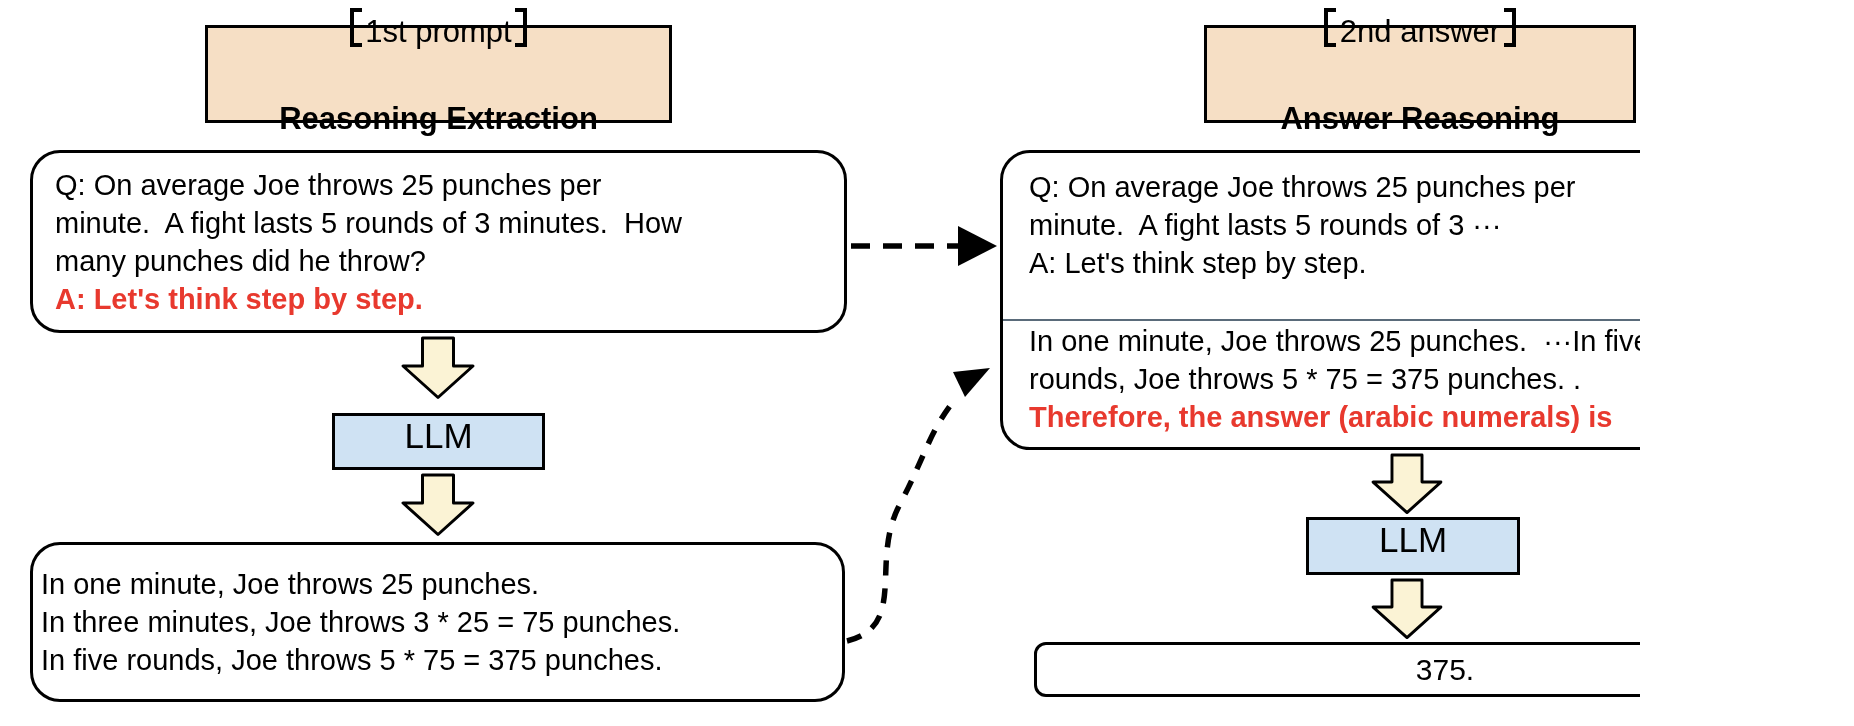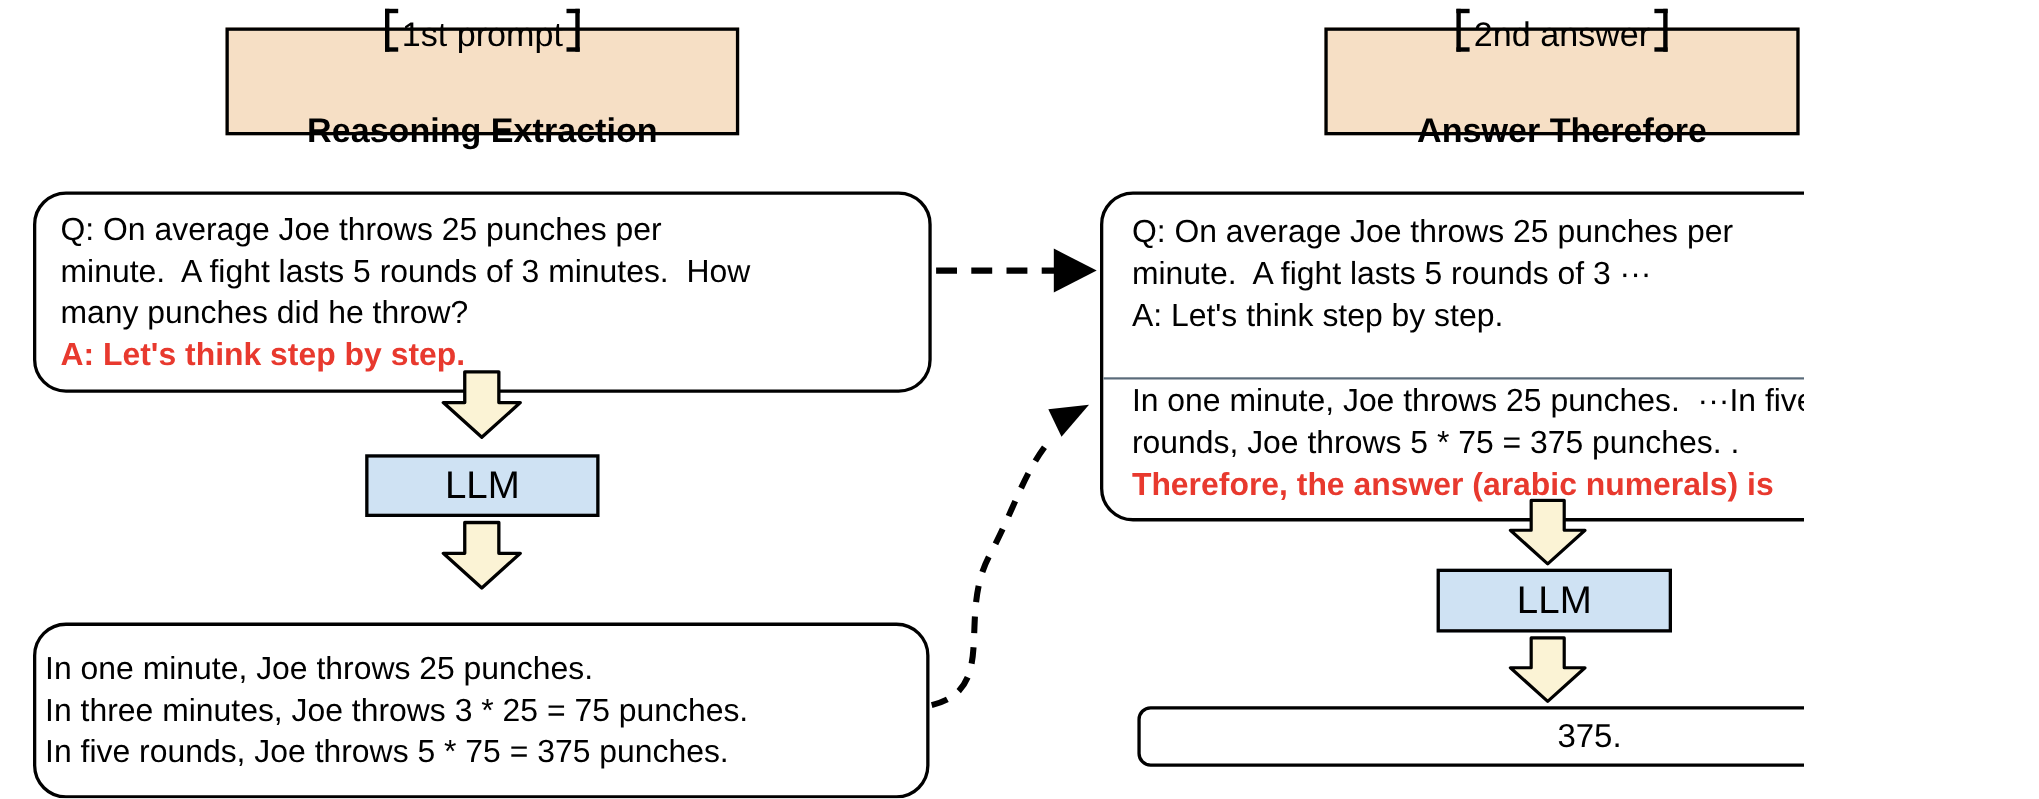--- a/index.html
+++ b/index.html
@@ -18,33 +18,33 @@
     display:flex; flex-direction:column; align-items:center; justify-content:center;
     text-align:center; font-size:31px; line-height:42px;
   }
   .hdr .t2{font-weight:700;margin-top:44px;}
   .brk{display:inline-block; width:0.26em; height:0.98em; border:4px solid var(--border); vertical-align:-0.14em;}
   .brk.l{border-right:0; margin-right:0.12em;}
   .brk.r{border-left:0; margin-left:0.12em;}
   
   .rbox{
     background:var(--box-bg); border:3px solid var(--border); border-radius:30px;
-    font-size:29px; line-height:38px;margin-top:24px;
+    font-size:29px; line-height:38px;
   }
   .pad{padding:13px 22px;}
   .pre{white-space:pre-wrap;}
   .red{color:var(--red); font-weight:700;}
   
   .split{display:flex; flex-direction:column; overflow:hidden;}
   .sect1{flex:0 0 151px; border-bottom:2.5px solid var(--divider); padding:15px 26px 0;}
   .sect2{flex:1 1 auto; padding:1px 26px 0;}
   
   .llm{
     background:var(--llm-bg); border:3px solid var(--border);
-    display:flex; align-items:center; justify-content:center; font-size:35px;
+    display:flex; align-items:flex-start; justify-content:center; font-size:35px;
   }
   
   .ans{
     background:var(--box-bg); border:3px solid var(--border); border-radius:12px;
     display:flex; align-items:center; justify-content:center; font-size:30px;
   }
   .blkarrow path{fill:var(--arrow-fill); stroke:var(--border); stroke-width:3; stroke-linejoin:round;}
   .overlay{pointer-events:none;}
   .overlay .dash{stroke:#000; fill:none; stroke-width:5.5;}
   .overlay .head{fill:#000; stroke:none;}
@@ -95,21 +95,21 @@
   <div class="abs rbox" style="left:30px; top:542px; width:815px; height:160px; padding:20px 8px;">
     <div>In one minute, Joe throws 25 punches.</div>
     <div>In three minutes, Joe throws 3 * 25 = 75 punches.</div>
     <div>In five rounds, Joe throws 5 * 75 = 375 punches.</div>
   </div>
 
   <div class="abs hdr" style="left:1204px; top:25px; width:432px; height:98px;">
     <div>
       <span class="brk l"></span><span>2nd answer</span><span class="brk r"></span>
     </div>
-    <div class="t2">Answer Therefore</div>
+    <div class="t2">Answer Reasoning</div>
   </div>
 
   <div class="abs rbox split" style="left:1000px; top:150px; width:827px; height:300px;">
     <div class="sect1">
       <span class="pre">Q: On average Joe throws 25 punches per
 minute.  A fight lasts 5 rounds of 3 ···</span>
       <br>
       <span>A: Let's think step by step.</span>
     </div>
     <div class="sect2">

